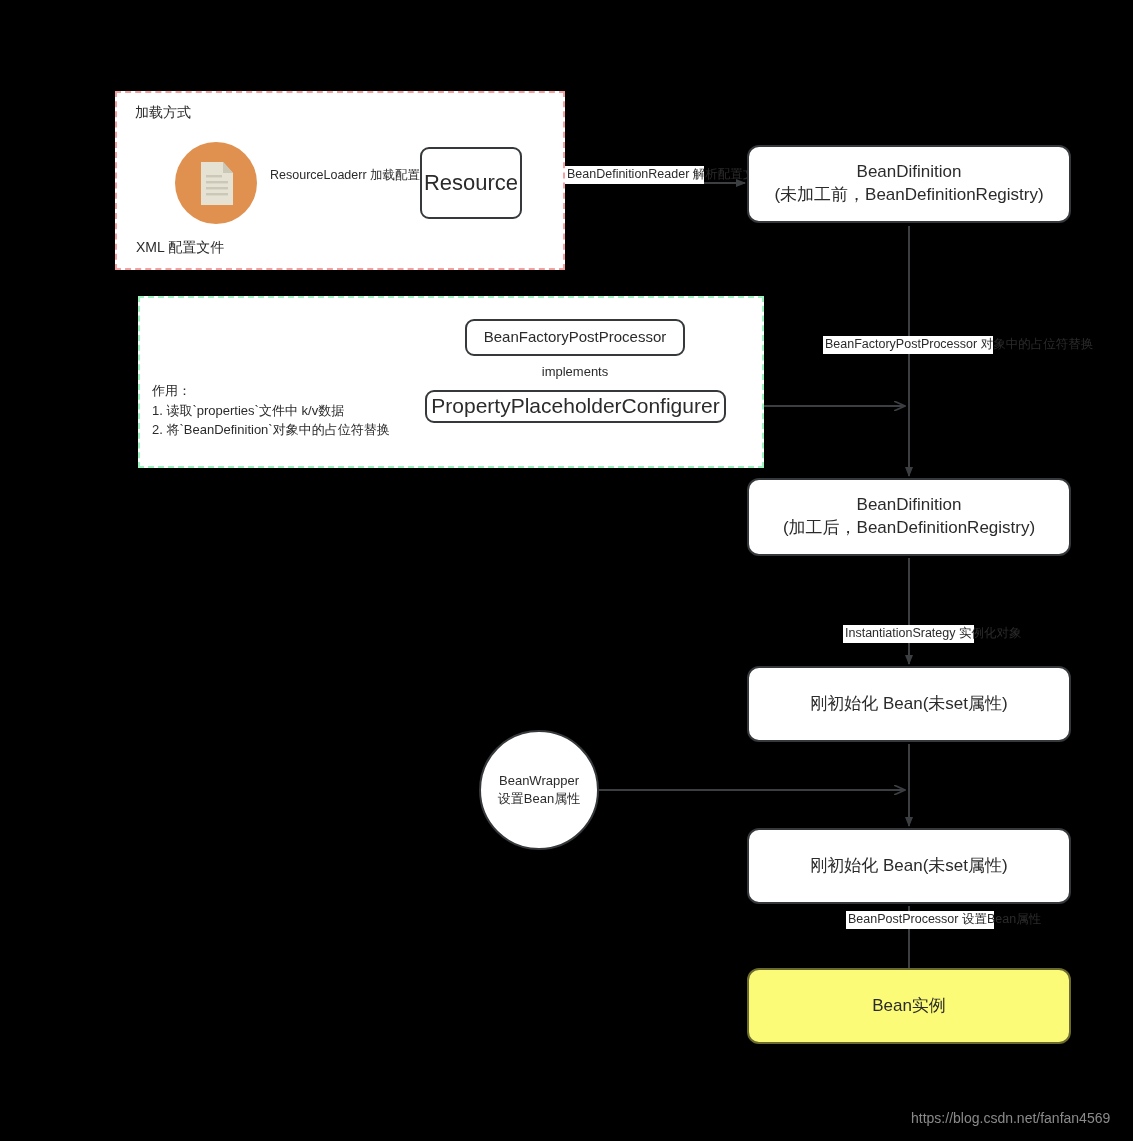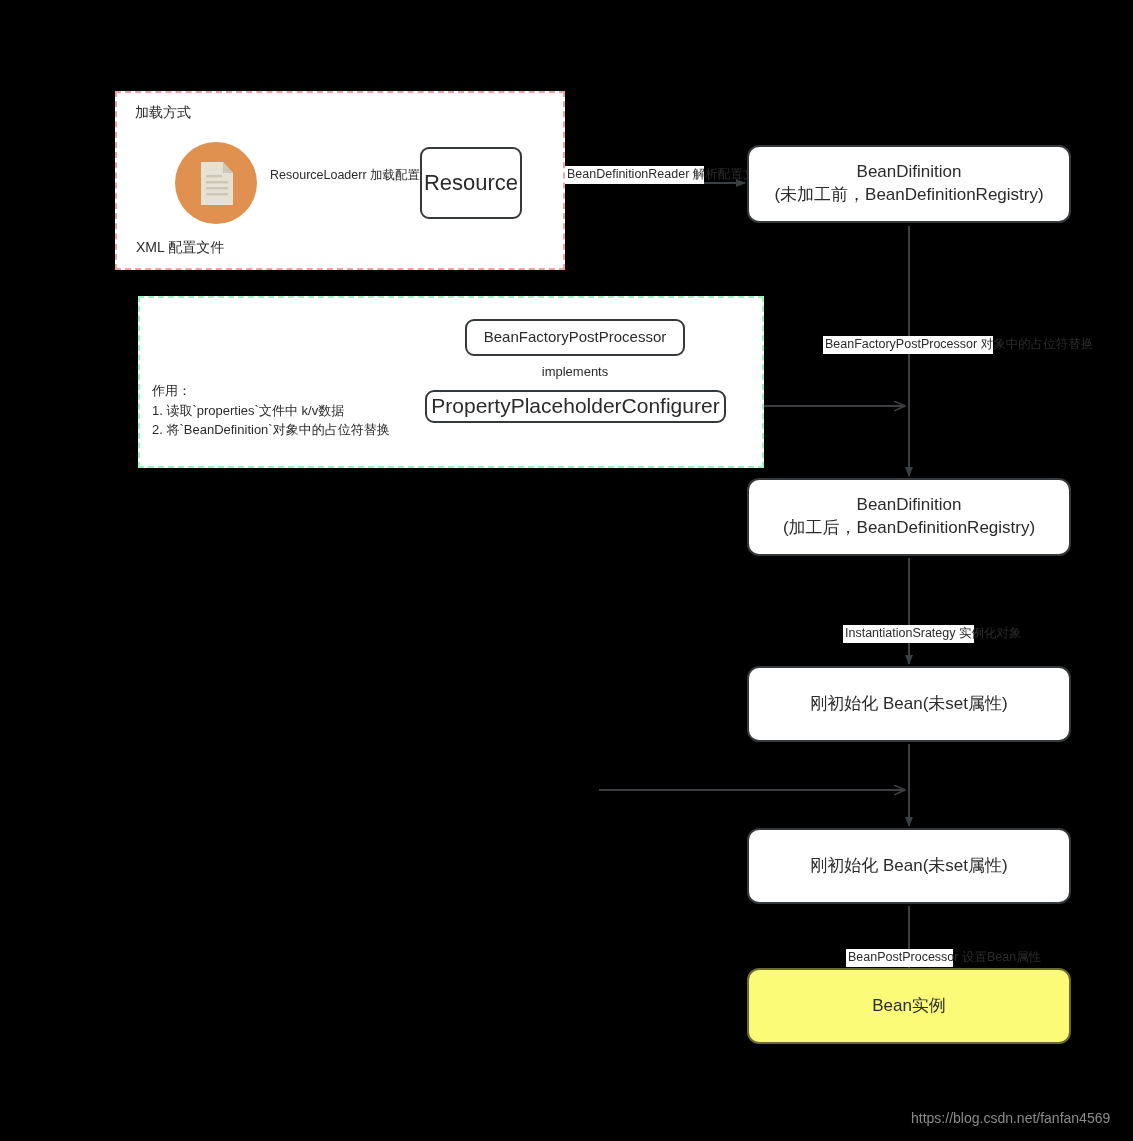--- a/index.html
+++ b/index.html
@@ -240,26 +240,32 @@
 
   <div class="edge-label" style="left:843px; top:596px; width:131px;margin-top:29px;">
     <span class="l1">InstantiationSrategy</span>
     <span class="l2">实例化对象</span>
   </div>
 
   <div class="node sq" style="left:747px; top:666px; width:324px; height:76px; font-size:17px;">
     <span>刚初始化 Bean(未set属性)</span>
   </div>
 
+  <div class="circle-node" style="left:479px; top:730px; width:120px; height:120px;">
+    <span>
+      <span class="l1" style="display:block;">BeanWrapper</span>
+      <span class="l2" style="display:block;">设置Bean属性</span>
+    </span>
+  </div>
 
   <div class="node sq" style="left:747px; top:828px; width:324px; height:76px; font-size:17px;">
     <span>刚初始化 Bean(未set属性)</span>
   </div>
 
-  <div class="edge-label" style="left:846px; top:949px; width:107px;">
+  <div class="edge-label" style="left:846px; top:911px; width:148px;">
     <span class="l1">BeanPostProcessor</span>
     <span class="l2">设置Bean属性</span>
   </div>
 
   <div class="node node-yellow sq" style="left:747px; top:968px; width:324px; height:76px; font-size:17px;">
     <span>Bean实例</span>
   </div>
 
   <div class="watermark" style="left:911px; top:1110px;">https://blog.csdn.net/fanfan4569</div>
 

